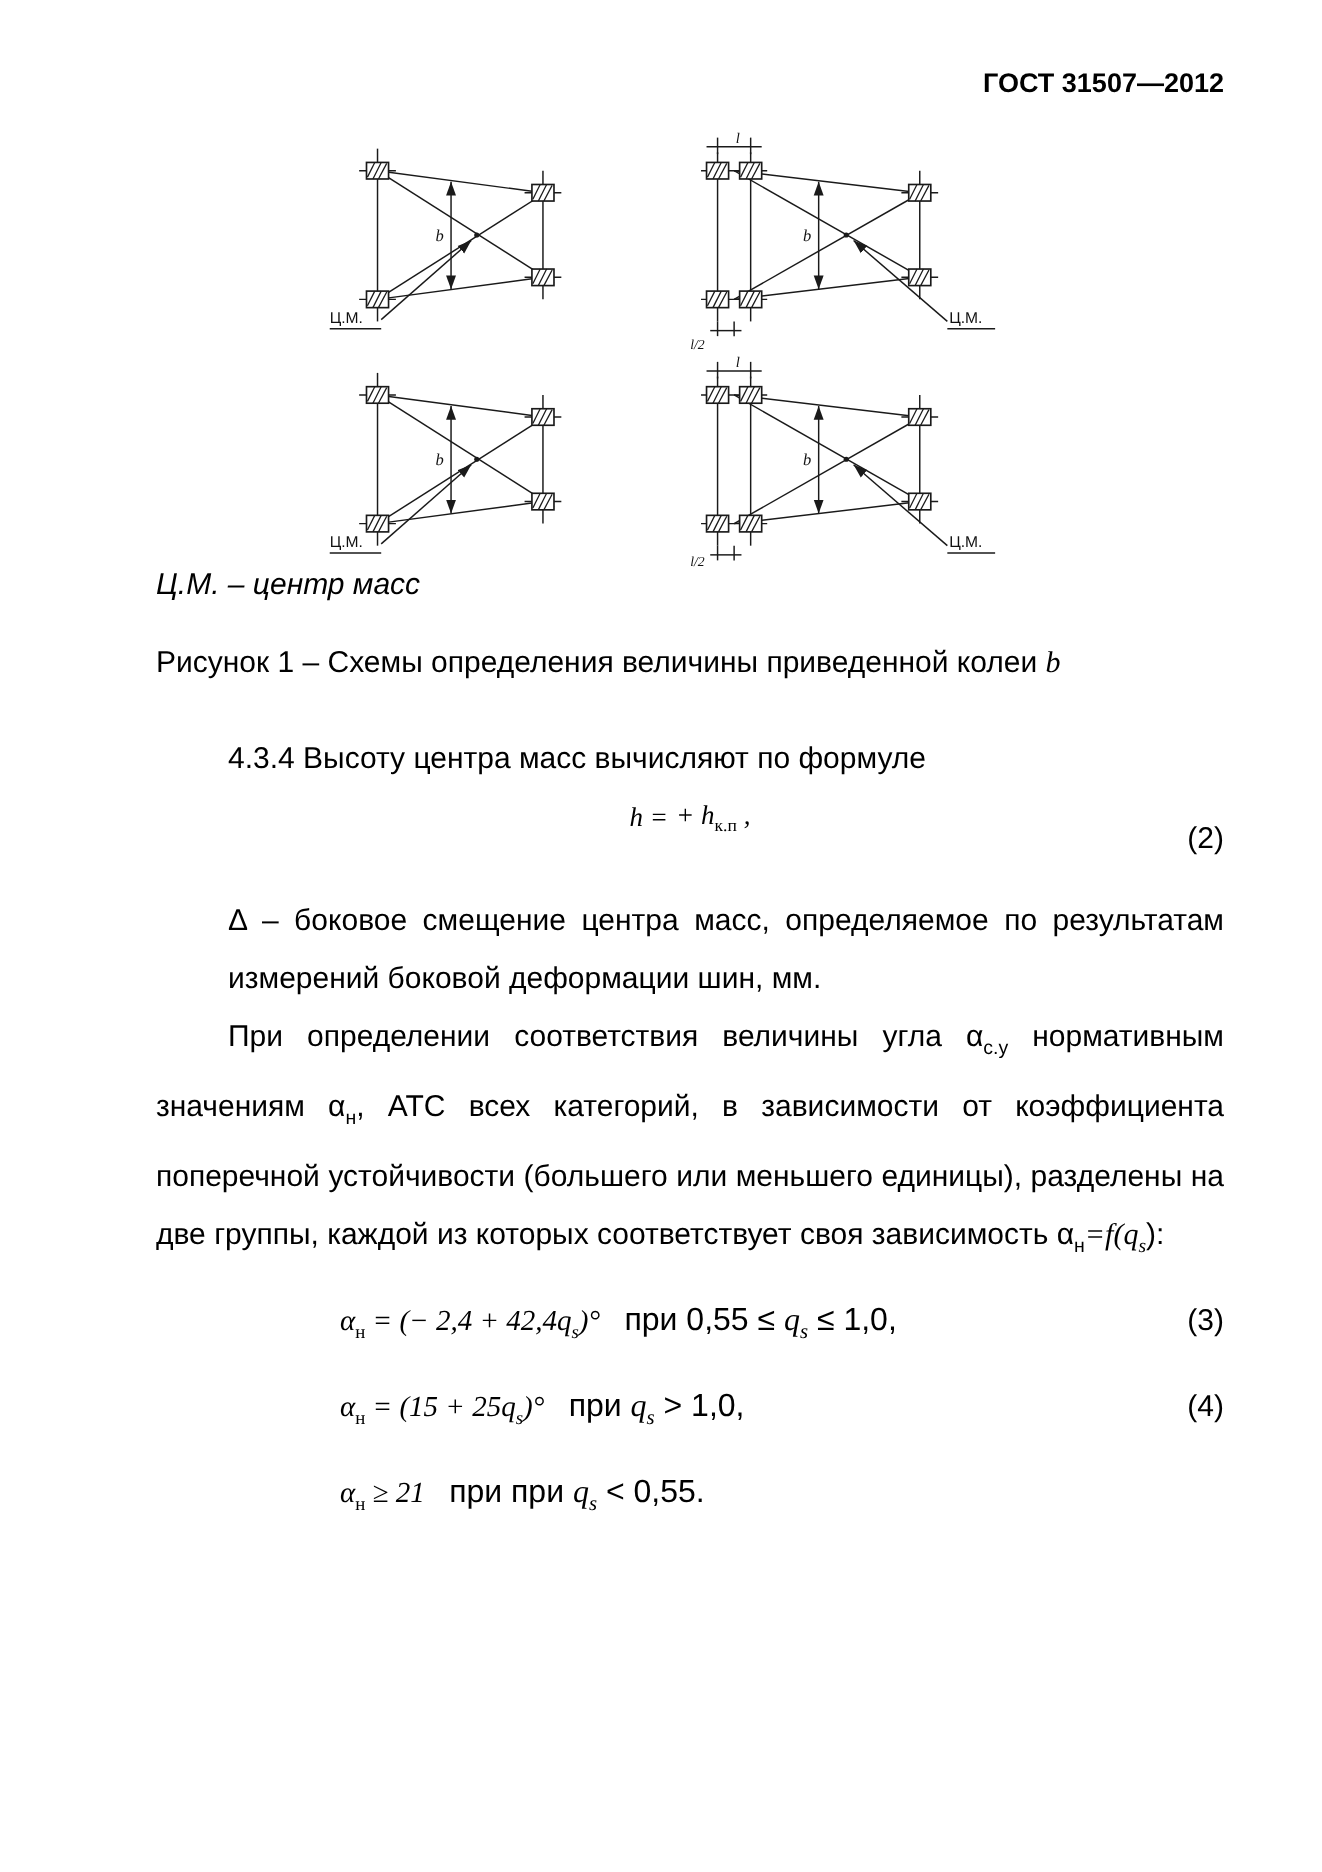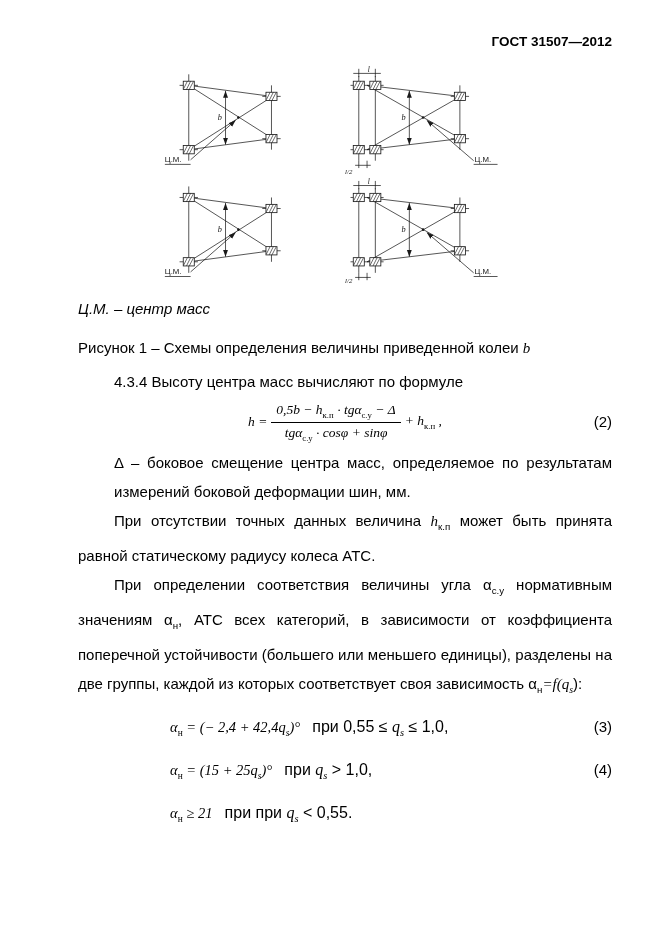--- a/index.html
+++ b/index.html
@@ -5,26 +5,26 @@
   * { margin: 0; padding: 0; box-sizing: border-box; }
   html, body { background: #ffffff; }
   .page {
     width: 661px; height: 852px; position: relative; overflow: hidden;
     background: #ffffff; color: #000;
     font-family: "Liberation Sans", sans-serif;
     padding: 34px 49px 0 78px;
   }
   .doc-header { text-align: right; font-weight: bold; font-size: 13.5px; }
   .fig-svg { display: block; margin: 16px auto 0; }
-  .legend { font-style: italic; font-size: 15px; margin-top: 16px; }
+  .legend { font-style: italic; font-size: 15px; margin-top: 0; }
   .caption { text-align: left; font-size: 15px; margin-top: 22px; }
   .sym { font-family: "Liberation Serif", serif; font-style: italic; }
   sub { font-size: 0.65em; }
   sub.su { font-style: normal; }
-  .p434 { font-size: 15px; margin-top: 16px; text-indent: 36px; }
+  .p434 { font-size: 15px; margin-top: 30px; text-indent: 36px; }
   .body-p { font-size: 15px; line-height: 29px; text-align: justify; }
   .indent { text-indent: 36px; }
   .gde-p { font-size: 15px; line-height: 29px; text-align: justify;
            padding-left: 34px; text-indent: -34px; margin-top: 6px; }
   .gde-word { margin-right: 14px; }
   .delta-p { font-size: 15px; line-height: 29px; text-align: justify; margin-left: 36px; }
   .f2-row { position: relative; margin-top: 10px; height: 48px; text-align: center;
             font-family: "Liberation Serif", serif; font-style: italic; font-size: 13.5px; }
   .f2-inner { display: inline-flex; align-items: center; gap: 4px; padding-top: 2px; }
   .frac { display: inline-block; text-align: center; vertical-align: middle; }
@@ -180,37 +180,30 @@
 
   <div class="caption">
     <span>Рисунок 1 – Схемы определения величины приведенной колеи </span><span class="sym">b</span>
   </div>
 
   <p class="p434">4.3.4 Высоту центра масс вычисляют по формуле</p>
 
   <div class="f2-row">
     <span class="f2-inner">
       <span><span>h</span><span> = </span></span>
-      <span class="frac">
-        <span class="num"><span>0,5b − h</span><sub class="su">к.п</sub><span> · tgα</span><sub class="su">с.у</sub><span> − Δ</span></span>
-        <span class="den"><span>tgα</span><sub class="su">с.у</sub><span> · cosφ + sinφ</span></span>
-      </span>
       <span><span>+ h</span><sub class="su">к.п</sub><span> ,</span></span>
     </span>
     <span class="fnum">(2)</span>
   </div>
 
 
   <p class="delta-p">
     <span>Δ</span><span> – боковое смещение центра масс, определяемое по результатам измерений боковой деформации шин, мм.</span>
   </p>
 
-  <p class="body-p indent">
-    <span>При отсутствии точных данных величина </span><span class="sym">h</span><sub class="su">к.п</sub><span> может быть принята равной статическому радиусу колеса АТС.</span>
-  </p>
 
   <p class="body-p indent">
     <span>При определении соответствия величины угла α</span><sub class="su">с.у</sub><span> нормативным значениям α</span><sub class="su">н</sub><span>, АТС всех категорий, в зависимости от коэффициента поперечной устойчивости (большего или меньшего единицы), разделены на две группы, каждой из которых соответствует своя зависимость α</span><sub class="su">н</sub><span class="sym">=f(q</span><sub class="sym">s</sub><span>):</span>
   </p>
 
   <div class="feq-row">
     <span class="feq-math"><span>α</span><sub class="su">н</sub><span> = (− 2,4 + 42,4</span><span>q</span><sub>s</sub><span>)°</span></span>
     <span class="feq-cond"><span>при 0,55 ≤ </span><span class="sym">q</span><sub class="sym">s</sub><span> ≤ 1,0,</span></span>
     <span class="feq-num">(3)</span>
   </div>

